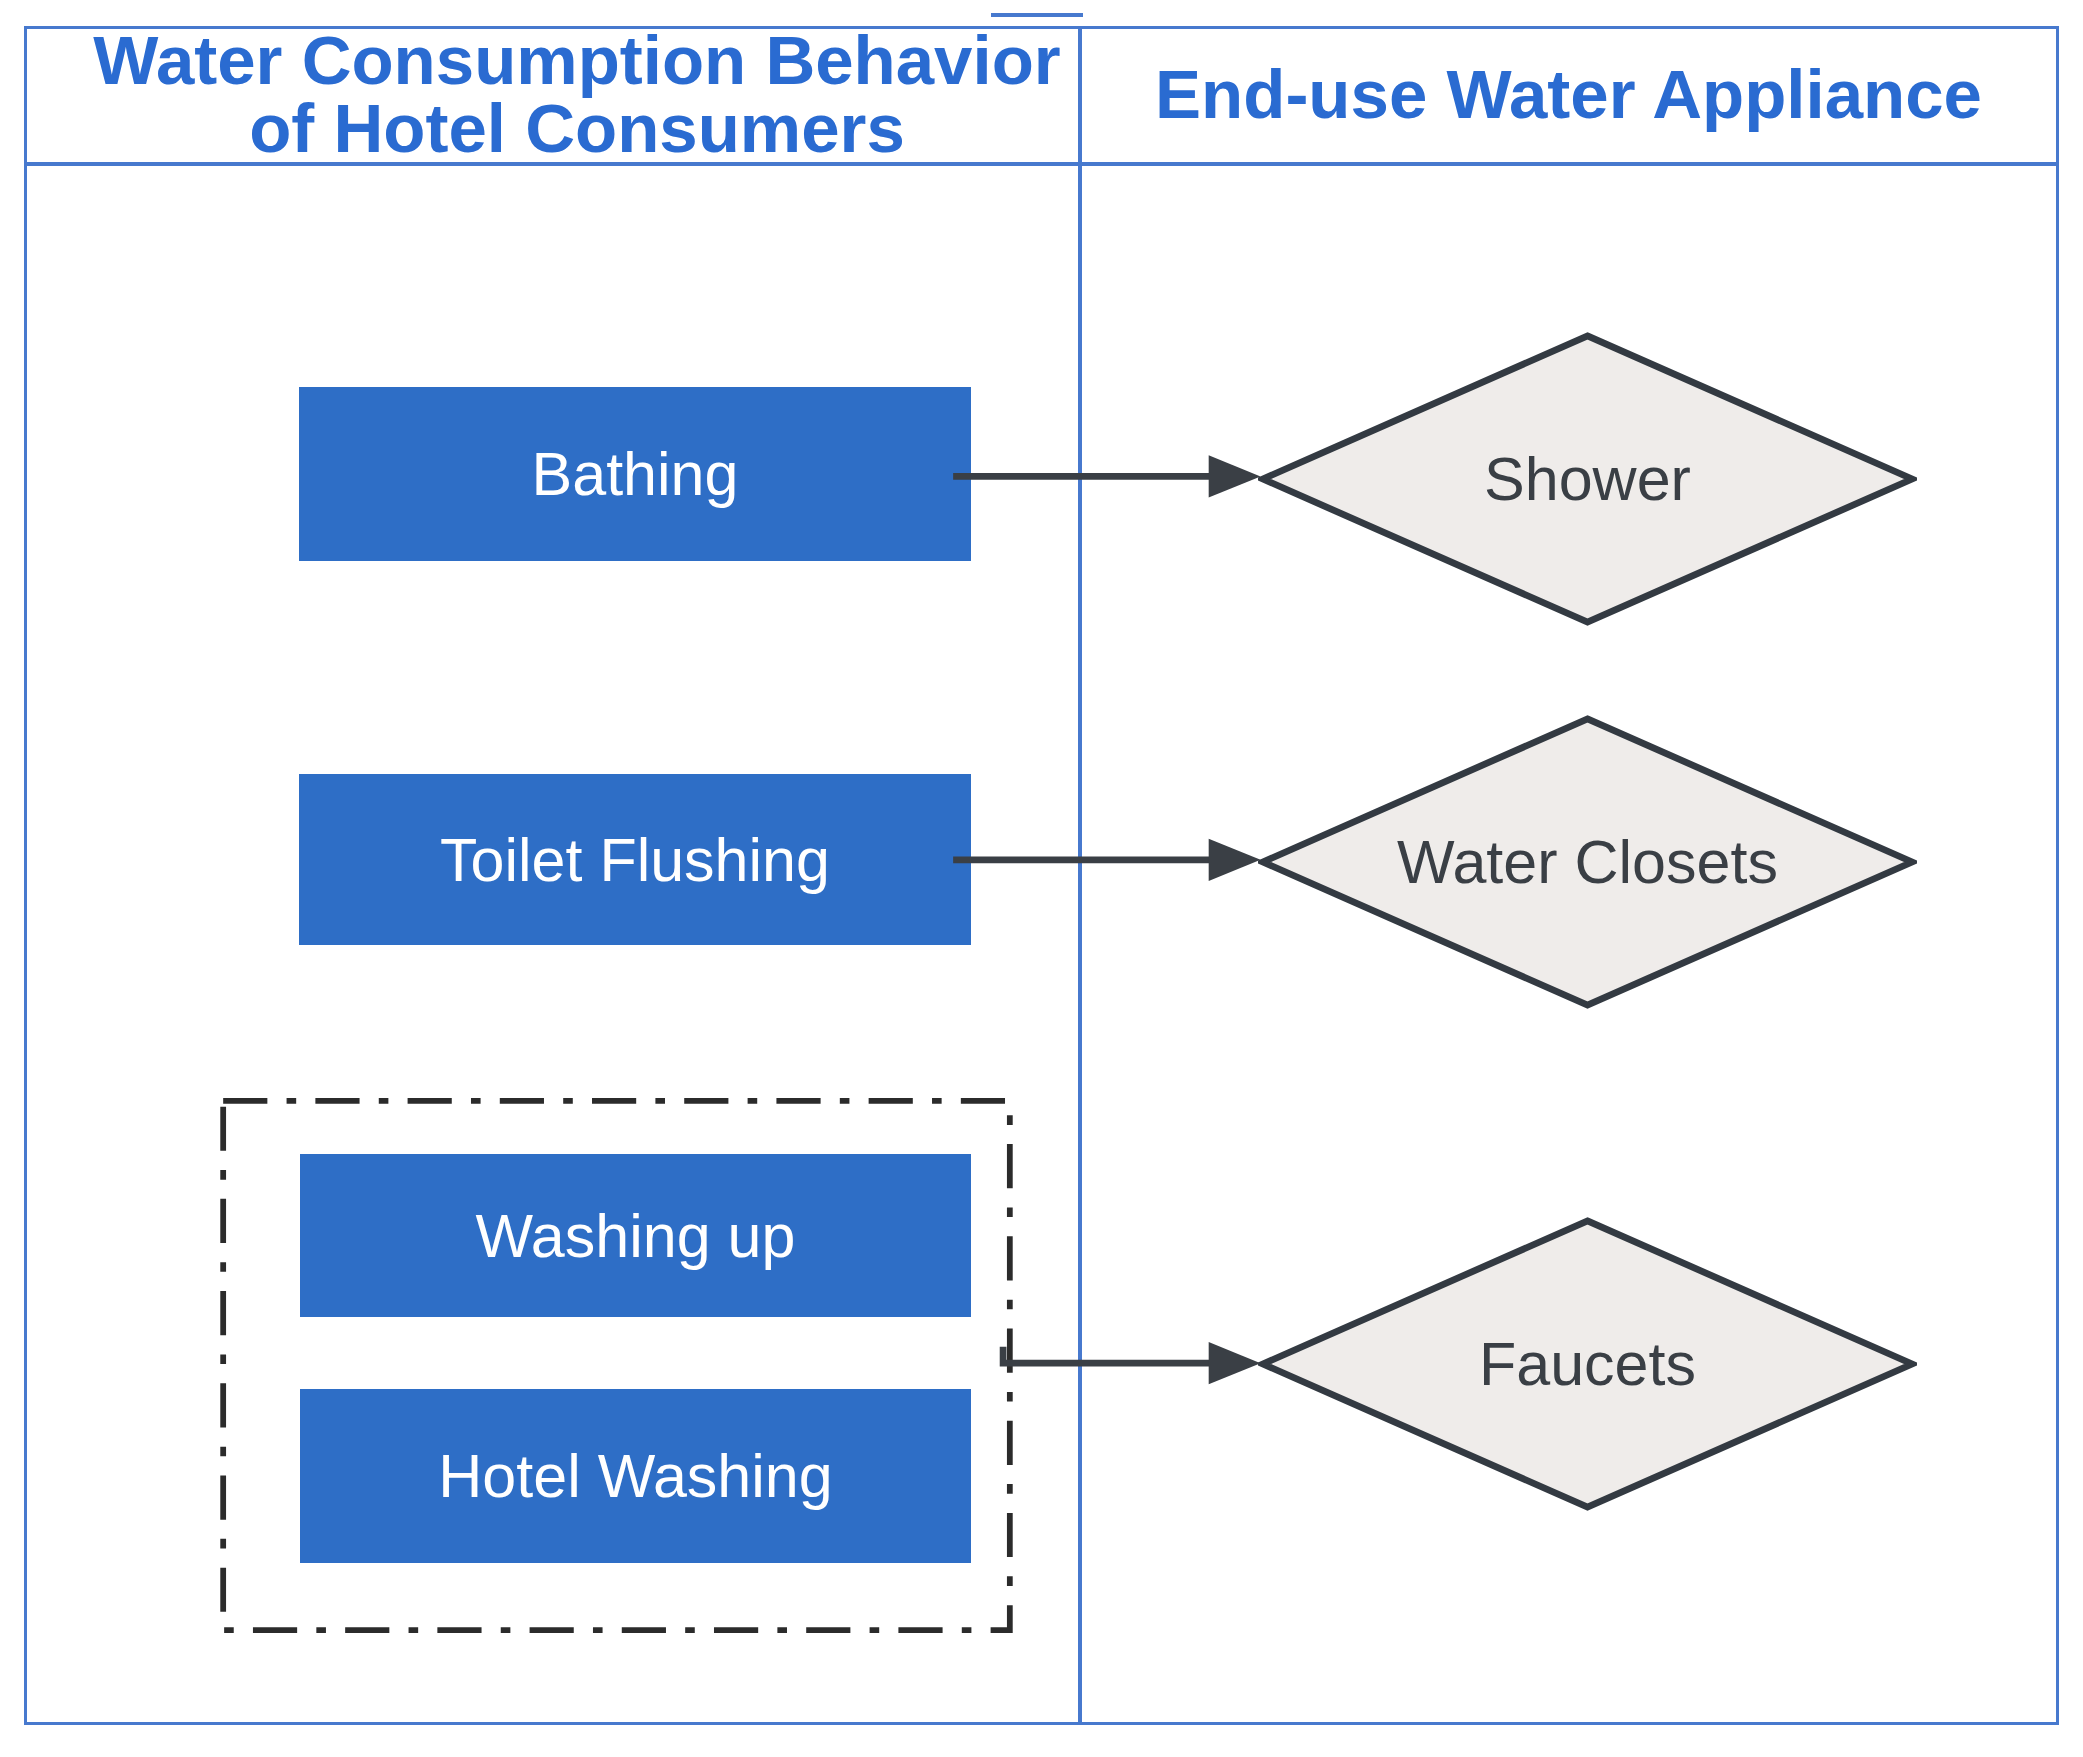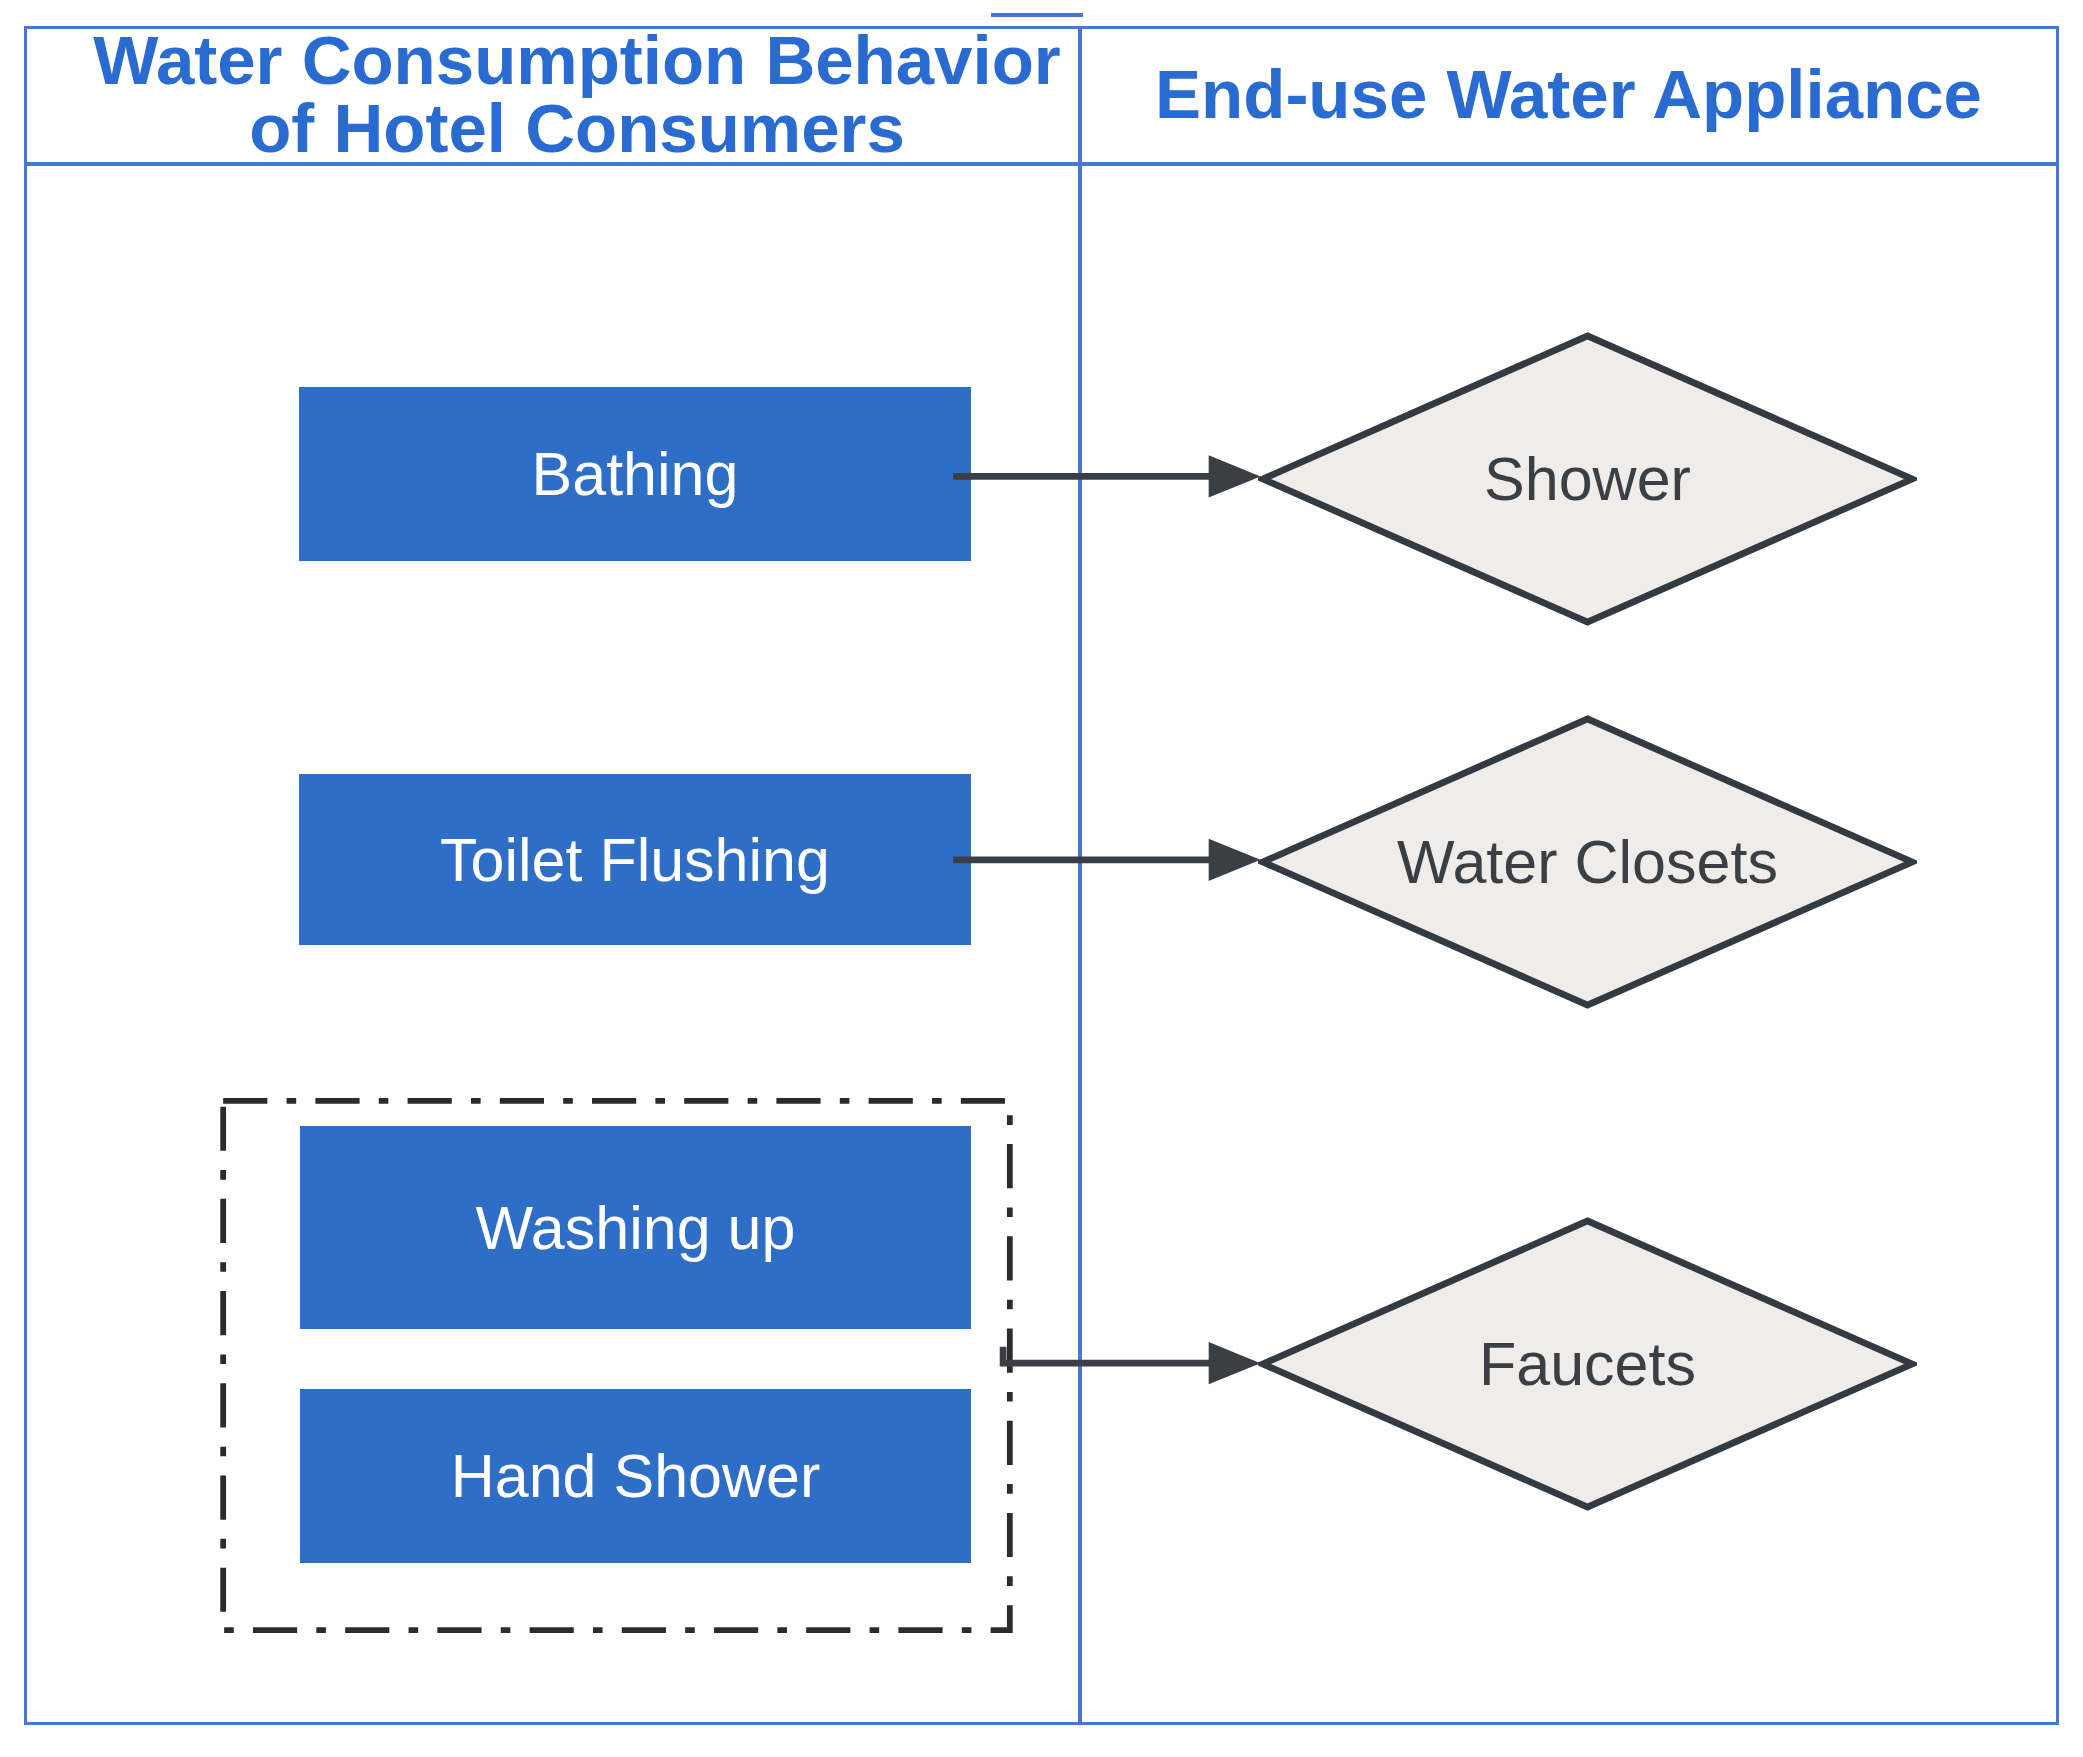--- a/index.html
+++ b/index.html
@@ -61,21 +61,21 @@
     font-size: 61px;
     display: flex;
     align-items: center;
     justify-content: center;
     text-align: center;
     white-space: nowrap;
     margin-left: 18px;
   }
   .box-bathing     { left: 281px; top: 387px;  width: 672px; height: 174px; }
   .box-toilet      { left: 281px; top: 774px;  width: 672px; height: 171px; }
-  .box-washing-up  { left: 282px; top: 1126px; width: 671px; height: 203px; justify-content: center; }
+  .box-washing-up  { left: 282px; top: 1154px; width: 671px; height: 163px; justify-content: center; }
   .box-hand-wash   { left: 282px; top: 1389px; width: 671px; height: 174px; }
 
   .group-box {
     position: absolute;
     left: 220px; top: 1098px;
     width: 793px; height: 535px;
   }
   .group-box svg { display: block; }
 
   .diamond {
@@ -138,21 +138,21 @@
     <svg width="793" height="535" viewBox="0 0 825 557">
       <rect x="3" y="3" width="819" height="551" fill="none" stroke="#2b2b2b" stroke-width="6" stroke-dasharray="46 20 10 20"></rect>
     </svg>
   </div>
 
   <div class="behavior-box box-washing-up">
     <span>Washing up</span>
   </div>
 
   <div class="behavior-box box-hand-wash">
-    <span>Hand Shower</span>
+    <span>Hotel Washing</span>
   </div>
 
   <div class="diamond diamond-shower">
     <svg width="659" height="296" viewBox="0 0 686 308">
       <polygon points="343,5 681,154 343,303 5,154" fill="#efecea" stroke="#333a42" stroke-width="7"></polygon>
     </svg>
     <span class="diamond-label">Shower</span>
   </div>
 
   <div class="diamond diamond-closets">

